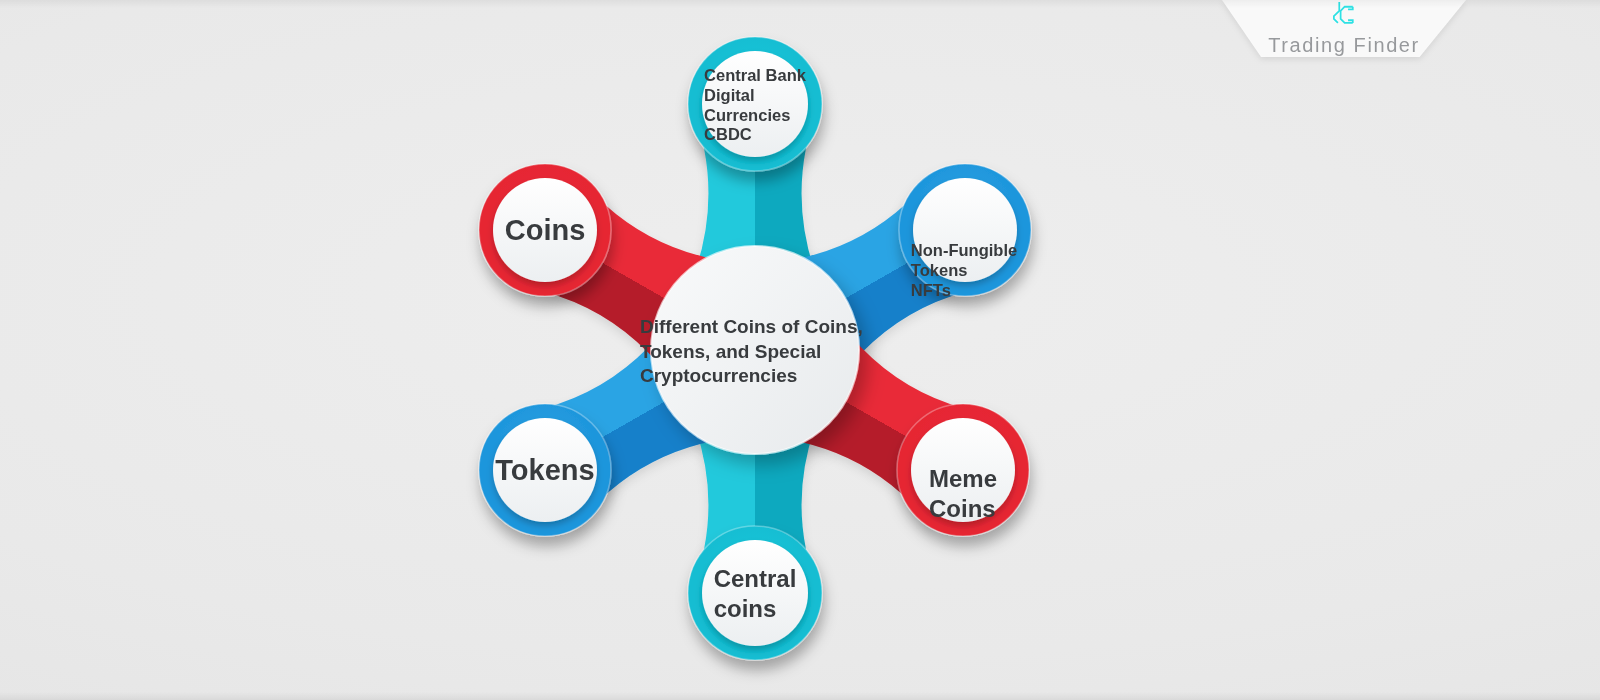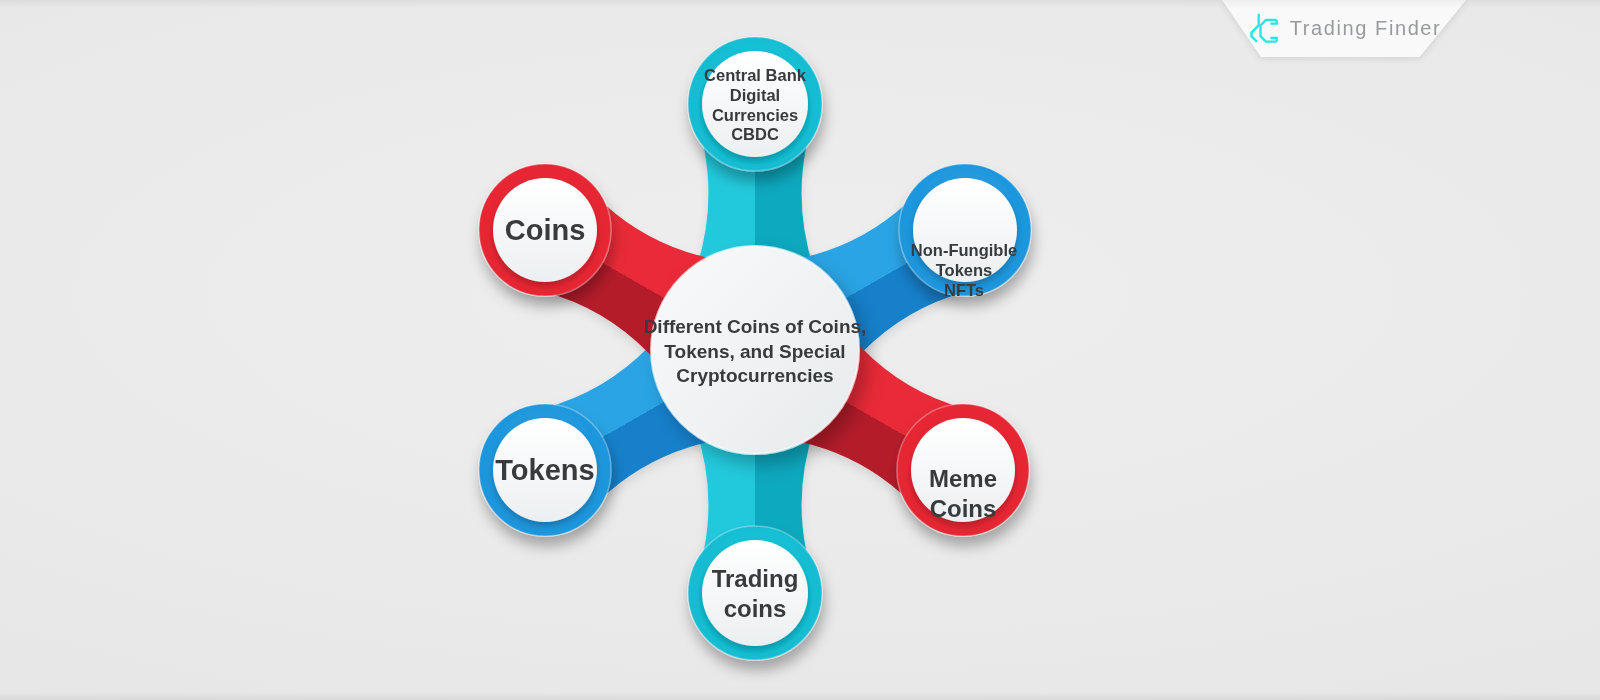--- a/index.html
+++ b/index.html
@@ -4,32 +4,32 @@
 <style>
   html,body{margin:0;padding:0;background:#e9e9e9;}
   .stage{
     position:relative;width:1600px;height:700px;overflow:hidden;
     background:radial-gradient(120% 95% at 50% 42%, #eeeeee 0%, #e9e9e9 55%, #e2e2e2 100%);
     font-family:"Liberation Sans", sans-serif;
   }
   .diagram-svg{position:absolute;left:0;top:0;}
   .node-label{
     position:absolute;transform:translate(-50%,-50%);
-    text-align:center;color:#383b3e;font-weight:bold;
+    text-align:left;color:#383b3e;font-weight:bold;
     white-space:pre-line;pointer-events:none;line-height:1.2;
   }
   .label-small{font-size:16.5px;}
   .label-medium{font-size:24px;line-height:1.25;}
   .label-large{font-size:29px;}
   .label-center{font-size:19px;line-height:1.3;width:230px;}
   .logo-wrap{position:absolute;left:1222px;top:0;filter:drop-shadow(0 2px 3px rgba(0,0,0,0.10));}
   .logo-plate{
     width:244px;height:57px;background:rgba(251,251,251,0.95);
     clip-path:polygon(0% 0%, 100% 0%, 81% 100%, 16% 100%);
-    display:flex;align-items:center;justify-content:center;gap:7px;
+    display:flex;align-items:center;justify-content:center;gap:7px;flex-direction:column;
   }
   .logo-text{
     color:#97999c;font-size:20px;letter-spacing:1.6px;font-weight:400;
   }
   .edge-shade-top,.edge-shade-bottom{position:absolute;left:0;width:100%;height:8px;pointer-events:none;}
   .edge-shade-top{top:0;background:linear-gradient(to bottom,rgba(0,0,0,0.05),rgba(0,0,0,0));}
   .edge-shade-bottom{bottom:0;background:linear-gradient(to top,rgba(0,0,0,0.06),rgba(0,0,0,0));}
 </style>
 </head>
 <body>
@@ -144,21 +144,21 @@
 Cryptocurrencies</div>
   <div class="node-label label-small" style="left:755px;top:106px;">Central Bank
 Digital
 Currencies
 CBDC</div>
   <div class="node-label label-small" style="left:964px;top:231px;margin-top:40px;">Non-Fungible
 Tokens
 NFTs</div>
   <div class="node-label label-medium" style="left:963px;top:494px;">Meme
 Coins</div>
-  <div class="node-label label-medium" style="left:755px;top:594px;">Trading
+  <div class="node-label label-medium" style="left:755px;top:594px;">Central
 coins</div>
   <div class="node-label label-large" style="left:545px;top:470px;">Tokens</div>
   <div class="node-label label-large" style="left:545px;top:230px;">Coins</div>
 
   <div class="logo-wrap">
     <div class="logo-plate">
       <svg width="36" height="38" viewBox="0 0 40 40">
         <g fill="none" stroke-width="2.6" stroke-linejoin="miter" stroke="#2ee1e4">
           <path d="M13 3 L13 16 L5 24 L5 28 L11 34"></path>
           <path d="M33 10 L21 10 L15 16 L15 28 L21 34 L33 34"></path>

